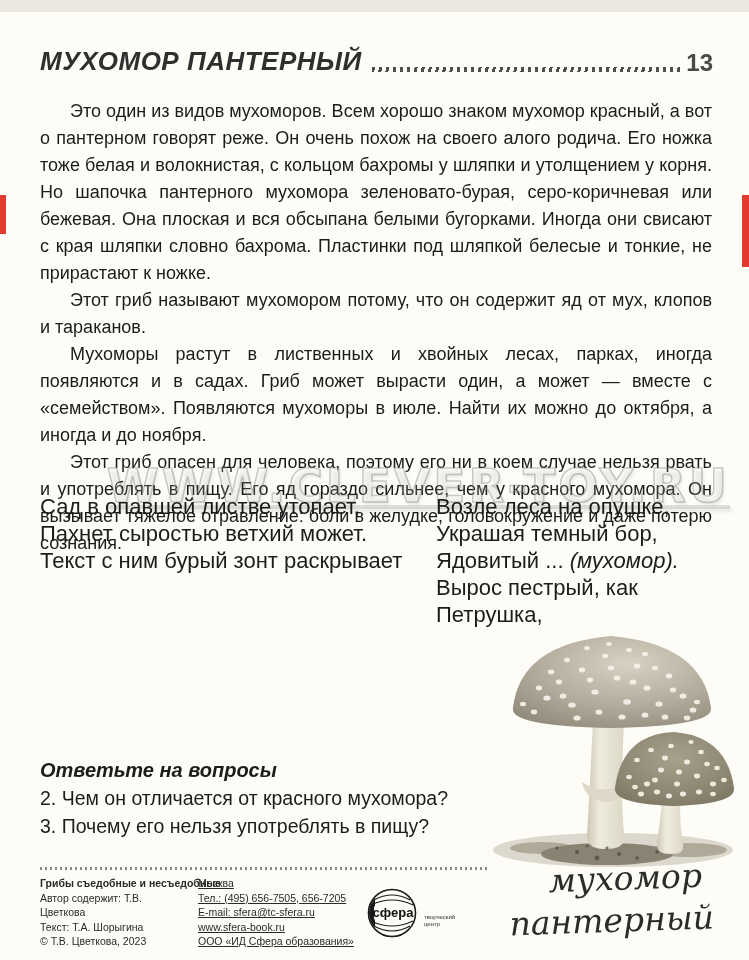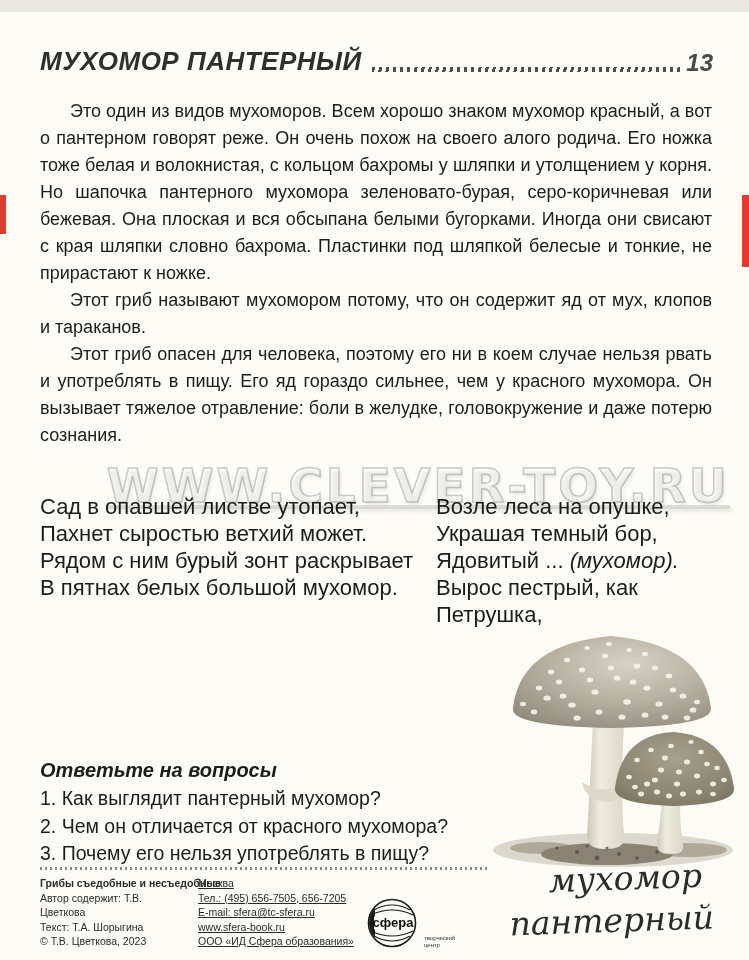--- a/index.html
+++ b/index.html
@@ -5,21 +5,21 @@
   html,body{margin:0;padding:0;background:#e9e7e0;}
   .page{
     position:relative;width:749px;height:960px;margin:12px auto;
     background:#fdfcf6;overflow:hidden;
     font-family:"Liberation Sans",sans-serif;color:#1c1c1c;
   }
   
   .title-row{position:absolute;left:40px;right:36px;top:34px;display:flex;align-items:flex-end;}
   .title-text{font-size:26px;font-weight:bold;font-style:italic;letter-spacing:.5px;color:#2f2f2f;white-space:nowrap;}
   .title-dots{flex:1;height:5px;margin:0 6px 5px 10px;background:repeating-linear-gradient(100deg,#4e4e4e 0 3px,transparent 3px 7px);}
-  .page-num{font-size:24px;font-weight:bold;font-style:italic;color:#4a4a4a;}
+  .page-num{font-size:24px;font-weight:bold;color:#4a4a4a;}
   
   .body-text{position:absolute;left:40px;width:672px;top:86px;font-size:18px;line-height:27px;text-align:justify;}
   .body-text p{margin:0;text-indent:30px;}
   
   .watermark{
     position:absolute;left:20px;width:710px;top:446px;text-align:right;
     font-family:"DejaVu Sans",sans-serif;font-weight:bold;font-size:47px;letter-spacing:3px;
     color:rgba(255,255,255,0.12);-webkit-text-stroke:1.5px rgba(120,120,120,0.22);
     text-shadow:2px 3px 3px rgba(0,0,0,0.07);pointer-events:none;white-space:nowrap;text-decoration:underline;
   }
@@ -43,21 +43,21 @@
     color:#2b2b2b;transform:rotate(-2deg);
   }
   .caption .l1{margin-right:-30px;}
   
   .dotted-sep{position:absolute;left:40px;top:855px;width:450px;height:3px;
     background:repeating-linear-gradient(90deg,#8a8a8a 0 2px,transparent 2px 5px);}
   .footer{position:absolute;left:40px;top:864px;display:flex;font-size:10.5px;line-height:14.5px;color:#2a2a2a;}
   .footer-left{width:150px;}
   .footer-left .bold{font-weight:bold;white-space:nowrap;}
   .footer-mid{width:158px;margin-left:8px;text-decoration:underline;}
-  .footer-logo{margin-left:10px;display:flex;align-items:flex-end;padding-top:2px;}
+  .footer-logo{margin-left:10px;display:flex;align-items:center;padding-top:2px;}
   .logo-caption{font-size:6px;line-height:7px;margin-left:2px;margin-top:16px;color:#333;}
   
   .red-left{position:absolute;left:0;top:183px;width:6px;height:39px;background:#e23b2e;}
   .red-right{position:absolute;right:0;top:183px;width:7px;height:72px;background:#e23b2e;}
 </style>
 </head>
 <body>
 
 <div class="page">
 
@@ -66,43 +66,42 @@
 
   <div class="title-row">
     <span class="title-text">МУХОМОР ПАНТЕРНЫЙ</span>
     <span class="title-dots"></span>
     <span class="page-num">13</span>
   </div>
 
   <div class="body-text">
     <p>Это один из видов мухоморов. Всем хорошо знаком мухомор красный, а вот о пантерном говорят реже. Он очень похож на своего алого родича. Его ножка тоже белая и волокнистая, с кольцом бахромы у шляпки и утолщением у корня. Но шапочка пантерного мухомора зеленовато-бурая, серо-коричневая или бежевая. Она плоская и вся обсыпана белыми бугорками. Иногда они свисают с края шляпки словно бахрома. Пластинки под шляпкой белесые и тонкие, не прирастают к ножке.</p>
     <p>Этот гриб называют мухомором потому, что он содержит яд от мух, клопов и тараканов.</p>
+    <p>Мухоморы растут в лиственных и хвойных лесах, парках, иногда появляются и в садах. Гриб может вырасти один, а может — вместе с «семейством». Появляются мухоморы в июле. Найти их можно до октября, а иногда и до ноября.</p>
     <p>Этот гриб опасен для человека, поэтому его ни в коем случае нельзя рвать и употреблять в пищу. Его яд гораздо сильнее, чем у красного мухомора. Он вызывает тяжелое отравление: боли в желудке, головокружение и даже потерю сознания.</p>
   </div>
 
   <div class="watermark">WWW.CLEVER-TOY.RU</div>
 
   <div class="columns">
     <div class="col-left">
       <div class="verse-line">Сад в опавшей листве утопает,</div>
       <div class="verse-line">Пахнет сыростью ветхий может.</div>
-      <div class="verse-line">Рядом с ним бурый зонт раскрывает</div>
-      <div class="verse-line">В пятнах белых большой мухомор.</div>
+      <div class="verse-line">Текст с ним бурый зонт раскрывает</div>
     </div>
     <div class="col-right">
       <div class="verse-line">Возле леса на опушке,</div>
       <div class="verse-line">Украшая темный бор,</div>
       <div class="verse-line"><span>Ядовитый ... </span><span class="riddle-answer">(мухомор).</span></div>
       <div class="verse-line">Вырос пестрый, как Петрушка,</div>
     </div>
   </div>
 
   <div class="questions">
     <div class="section-heading">Ответьте на вопросы</div>
-    <div class="question-line">1. Как выглядит пантерный мухомор?</div>
     <div class="question-line">2. Чем он отличается от красного мухомора?</div>
     <div class="question-line">3. Почему его нельзя употреблять в пищу?</div>
   </div>
 
   <div class="illustration">
     <svg width="253" height="250" viewBox="0 0 253 250">
       <defs>
         <radialGradient id="gcap" cx="0.58" cy="0.3" r="0.85">
           <stop offset="0" stop-color="#d8d2c4"></stop>
             <stop offset="0.55" stop-color="#b2ab9b"></stop>

